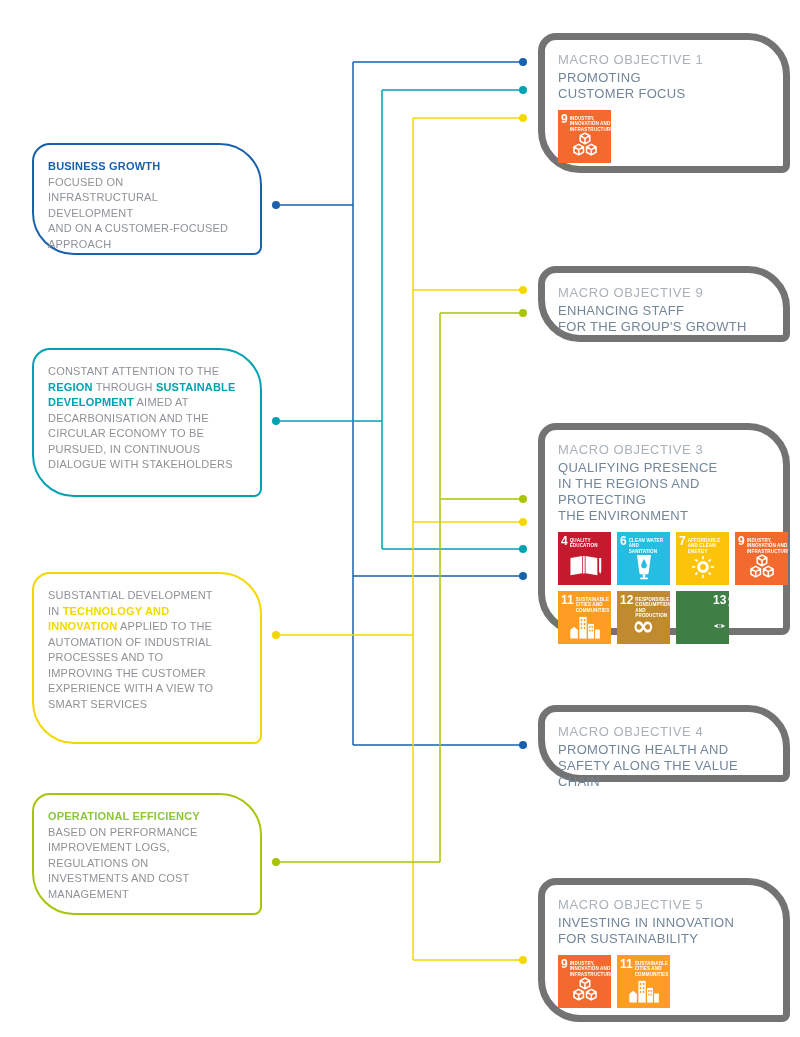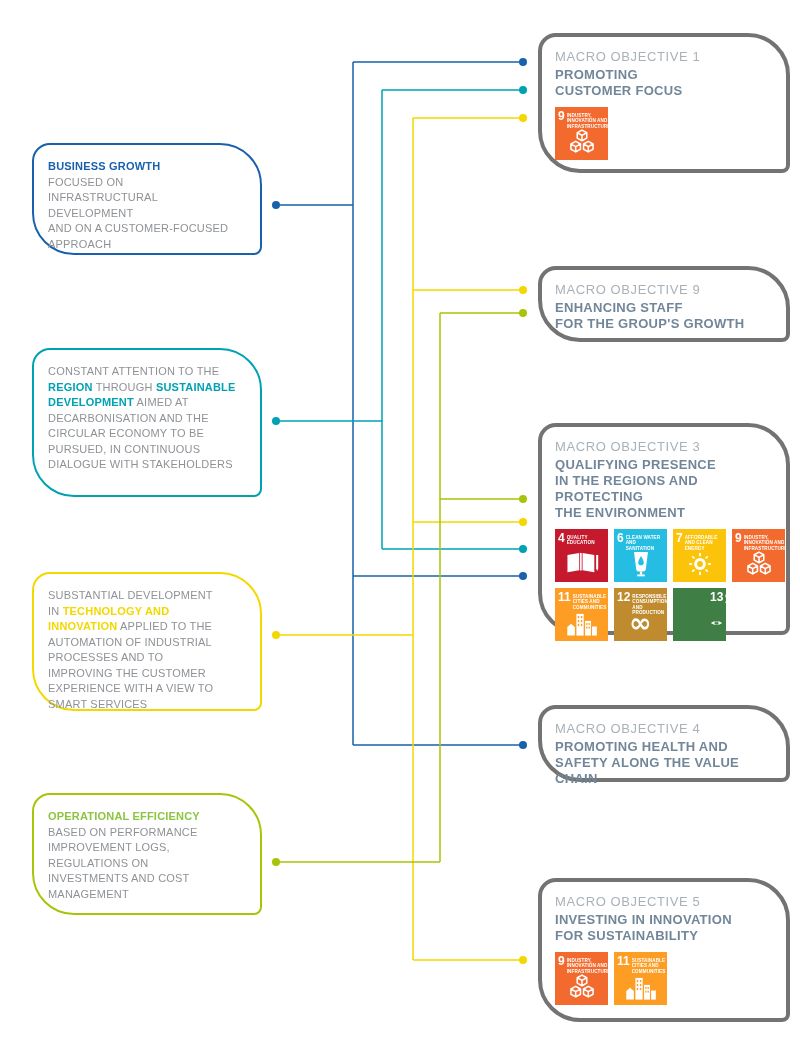--- a/index.html
+++ b/index.html
@@ -9,24 +9,24 @@
 
   
   .lbox{position:absolute;left:32px;width:230px;box-sizing:border-box;background:#fff;
         border:2px solid var(--border,#999);border-radius:18px 42px 8px 42px;z-index:2;}
   .lbox .runs{margin:0;padding:14px 14px 0 14px;font-size:11px;line-height:15.5px;
         letter-spacing:0.2px;color:#8e9296;white-space:pre-line;font-weight:500;}
   .lbox .runs .accent{color:var(--accent);font-weight:bold;}
 
   
   .rbox{position:absolute;left:538px;width:252px;box-sizing:border-box;background:#fff;
-        border:4px solid #737373;border-radius:18px 42px 8px 42px;z-index:2;
+        border:7px solid #737373;border-radius:18px 42px 8px 42px;z-index:2;
         padding:12px 10px 0 13px;}
   .mo-label{font-size:13px;letter-spacing:0.6px;color:#a9b2b9;line-height:16px;}
-  .mo-title{font-size:13px;font-weight:bold;color:#72869a;line-height:16px;margin-top:2px;
+  .mo-title{font-size:13px;font-weight:normal;color:#72869a;line-height:16px;margin-top:2px;
         white-space:pre-line;letter-spacing:0.3px;}
 
   
   .sdg-row{display:flex;flex-wrap:wrap;gap:6px;margin-top:8px;width:234px;}
   .sdg-tile{width:53px;height:53px;box-sizing:border-box;padding:3px;display:flex;
         flex-direction:column;overflow:hidden;}
   .sdg-head{display:flex;gap:2px;height:16px;flex:none;}
   .sdg-num{font-size:12px;font-weight:bold;color:#fff;line-height:13px;flex:none;}
   .sdg-title{font-size:4.6px;font-weight:bold;color:#fff;line-height:1.2;padding-top:2.5px;
         text-transform:uppercase;letter-spacing:0.1px;}
@@ -71,21 +71,21 @@
   </div>
   <div class="lbox" id="lbox-1" style="top: 348px; height: 149px; --border: #00a2b2; --accent: #00a2b2;">
     <p class="runs" id="lbox-runs-1"><span>CONSTANT ATTENTION TO THE
 </span><span class="accent">REGION</span><span> THROUGH </span><span class="accent">SUSTAINABLE
 DEVELOPMENT</span><span> AIMED AT
 DECARBONISATION AND THE
 CIRCULAR ECONOMY TO BE
 PURSUED, IN CONTINUOUS
 DIALOGUE WITH STAKEHOLDERS</span></p>
   </div>
-  <div class="lbox" id="lbox-2" style="top: 572px; height: 139px; --border: #f3d800; --accent: #f3d800;">
+  <div class="lbox" id="lbox-2" style="top: 572px; height: 172px; --border: #f3d800; --accent: #f3d800;">
     <p class="runs" id="lbox-runs-2"><span>SUBSTANTIAL DEVELOPMENT
 IN </span><span class="accent">TECHNOLOGY AND
 INNOVATION</span><span> APPLIED TO THE
 AUTOMATION OF INDUSTRIAL
 PROCESSES AND TO
 IMPROVING THE CUSTOMER
 EXPERIENCE WITH A VIEW TO
 SMART SERVICES</span></p>
   </div>
   <div class="lbox" id="lbox-3" style="top: 793px; height: 122px; --border: #a9c408; --accent: #8cc540;">

